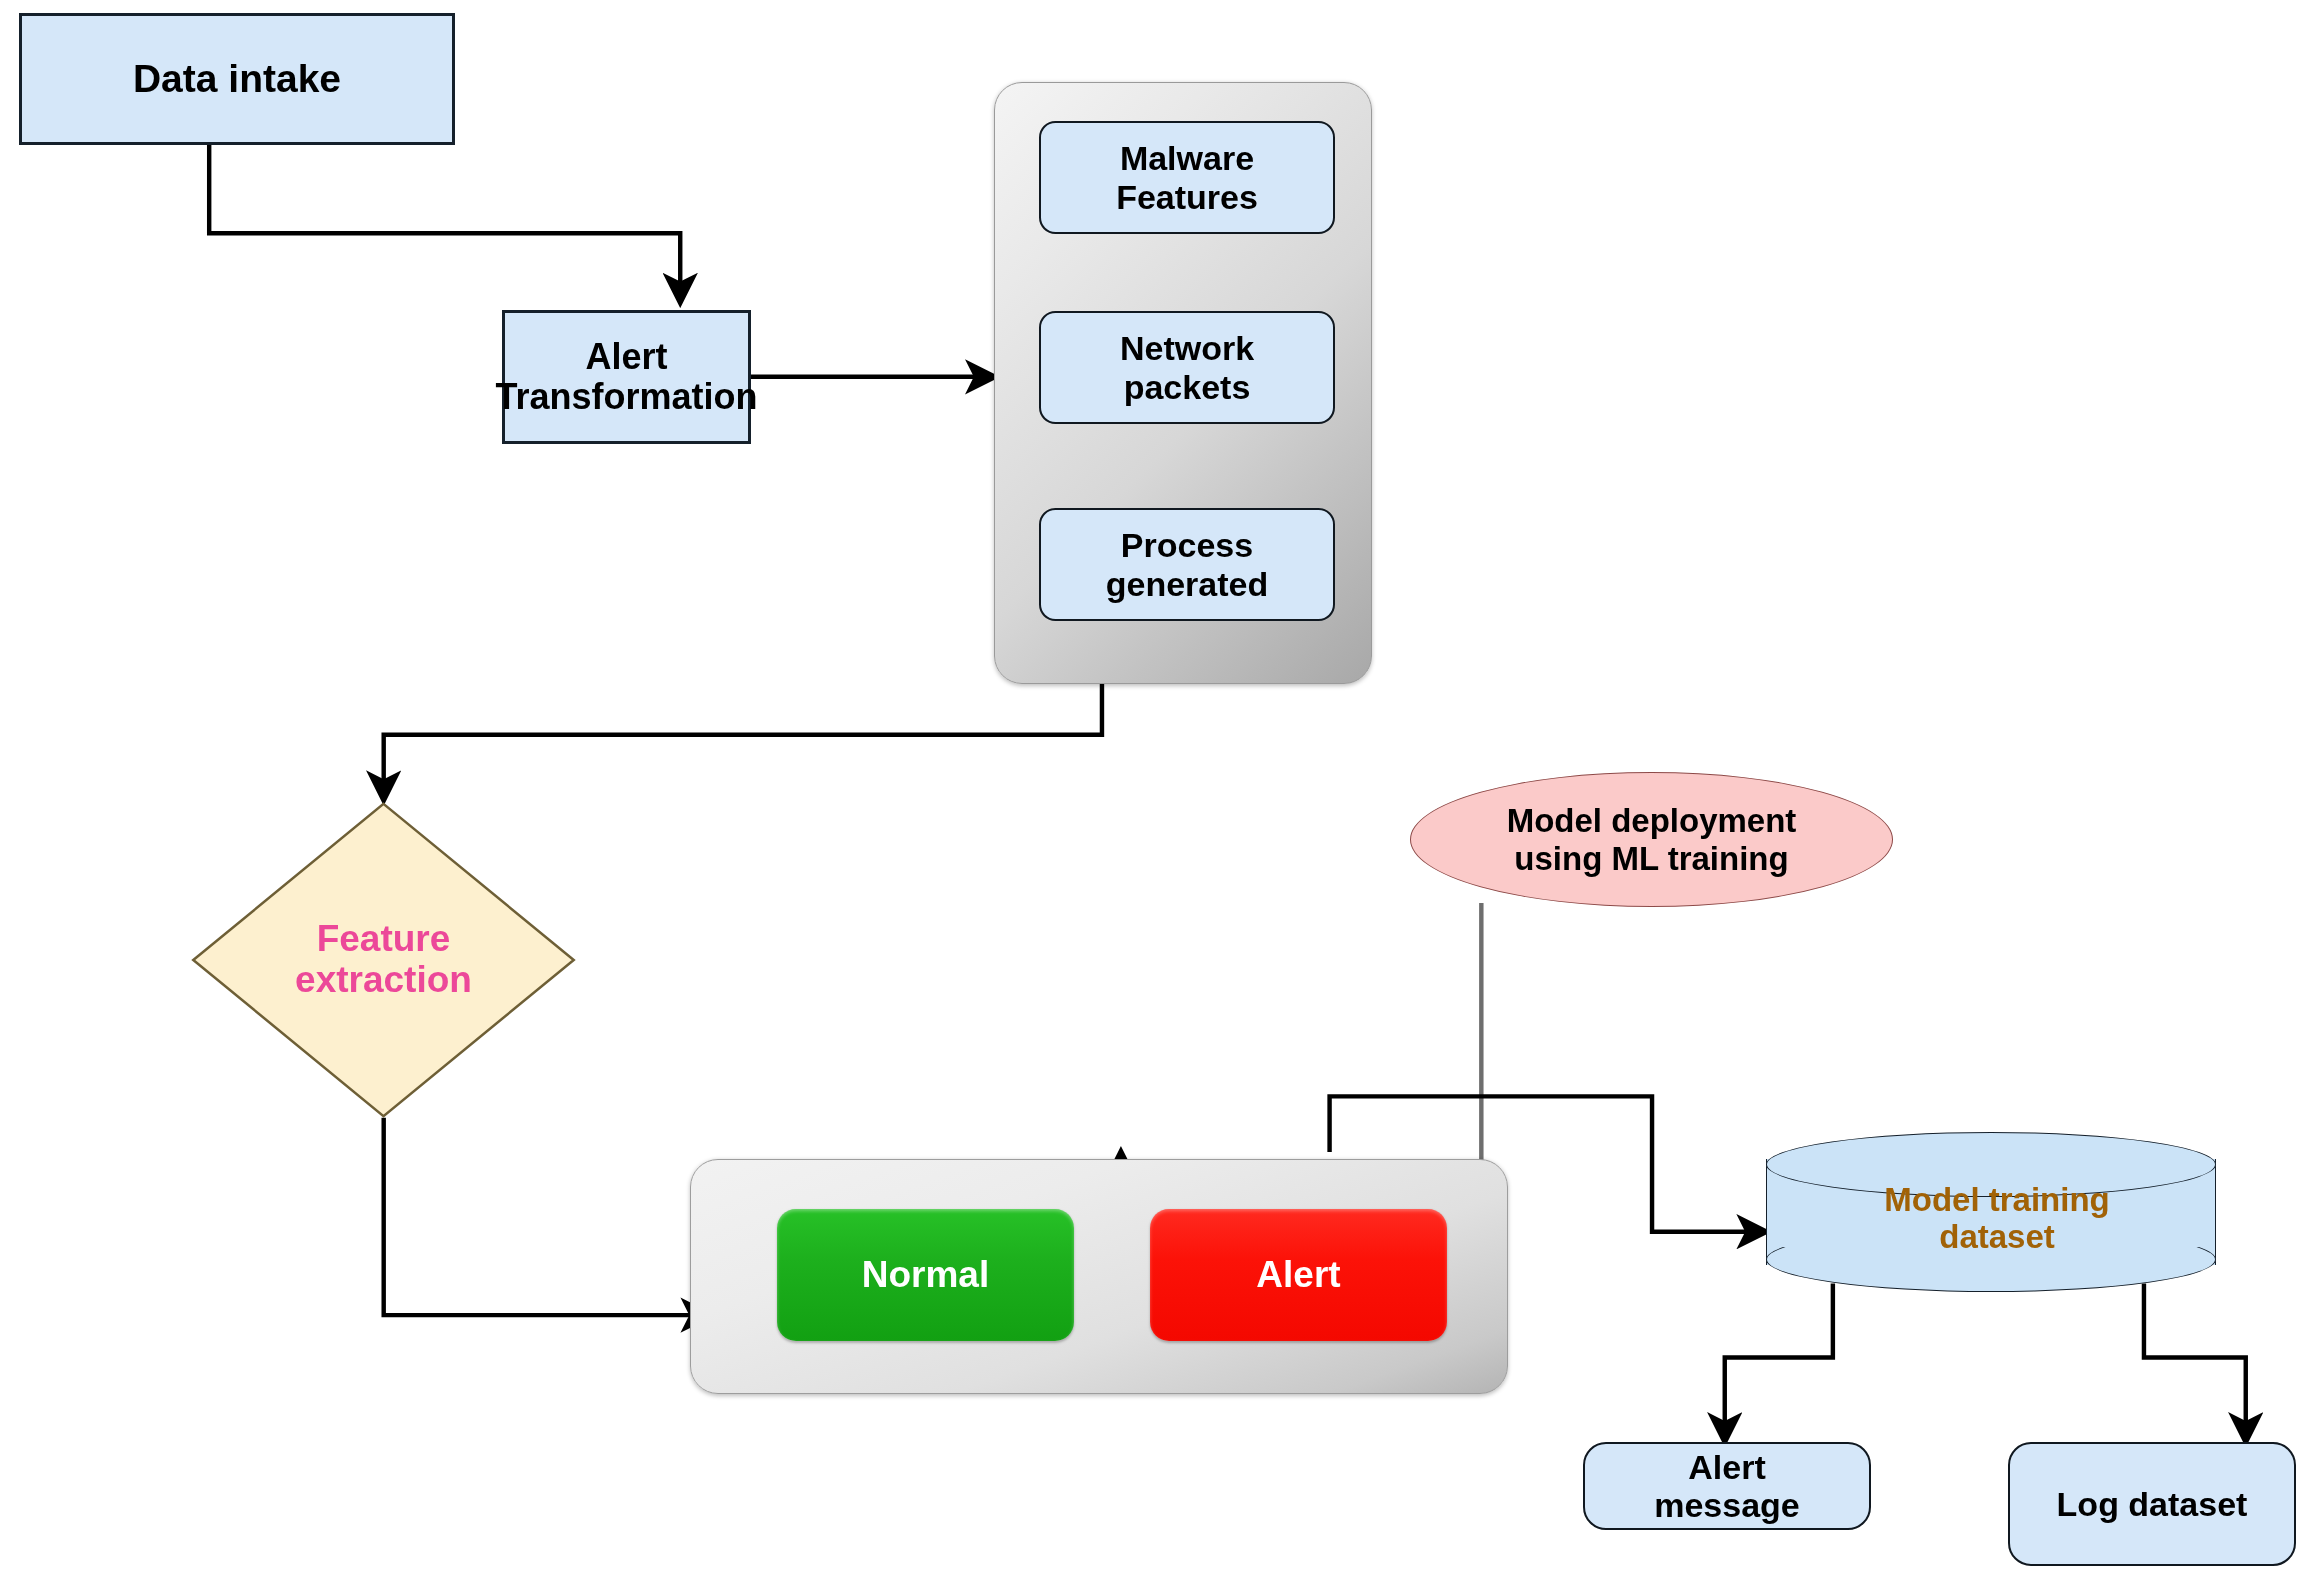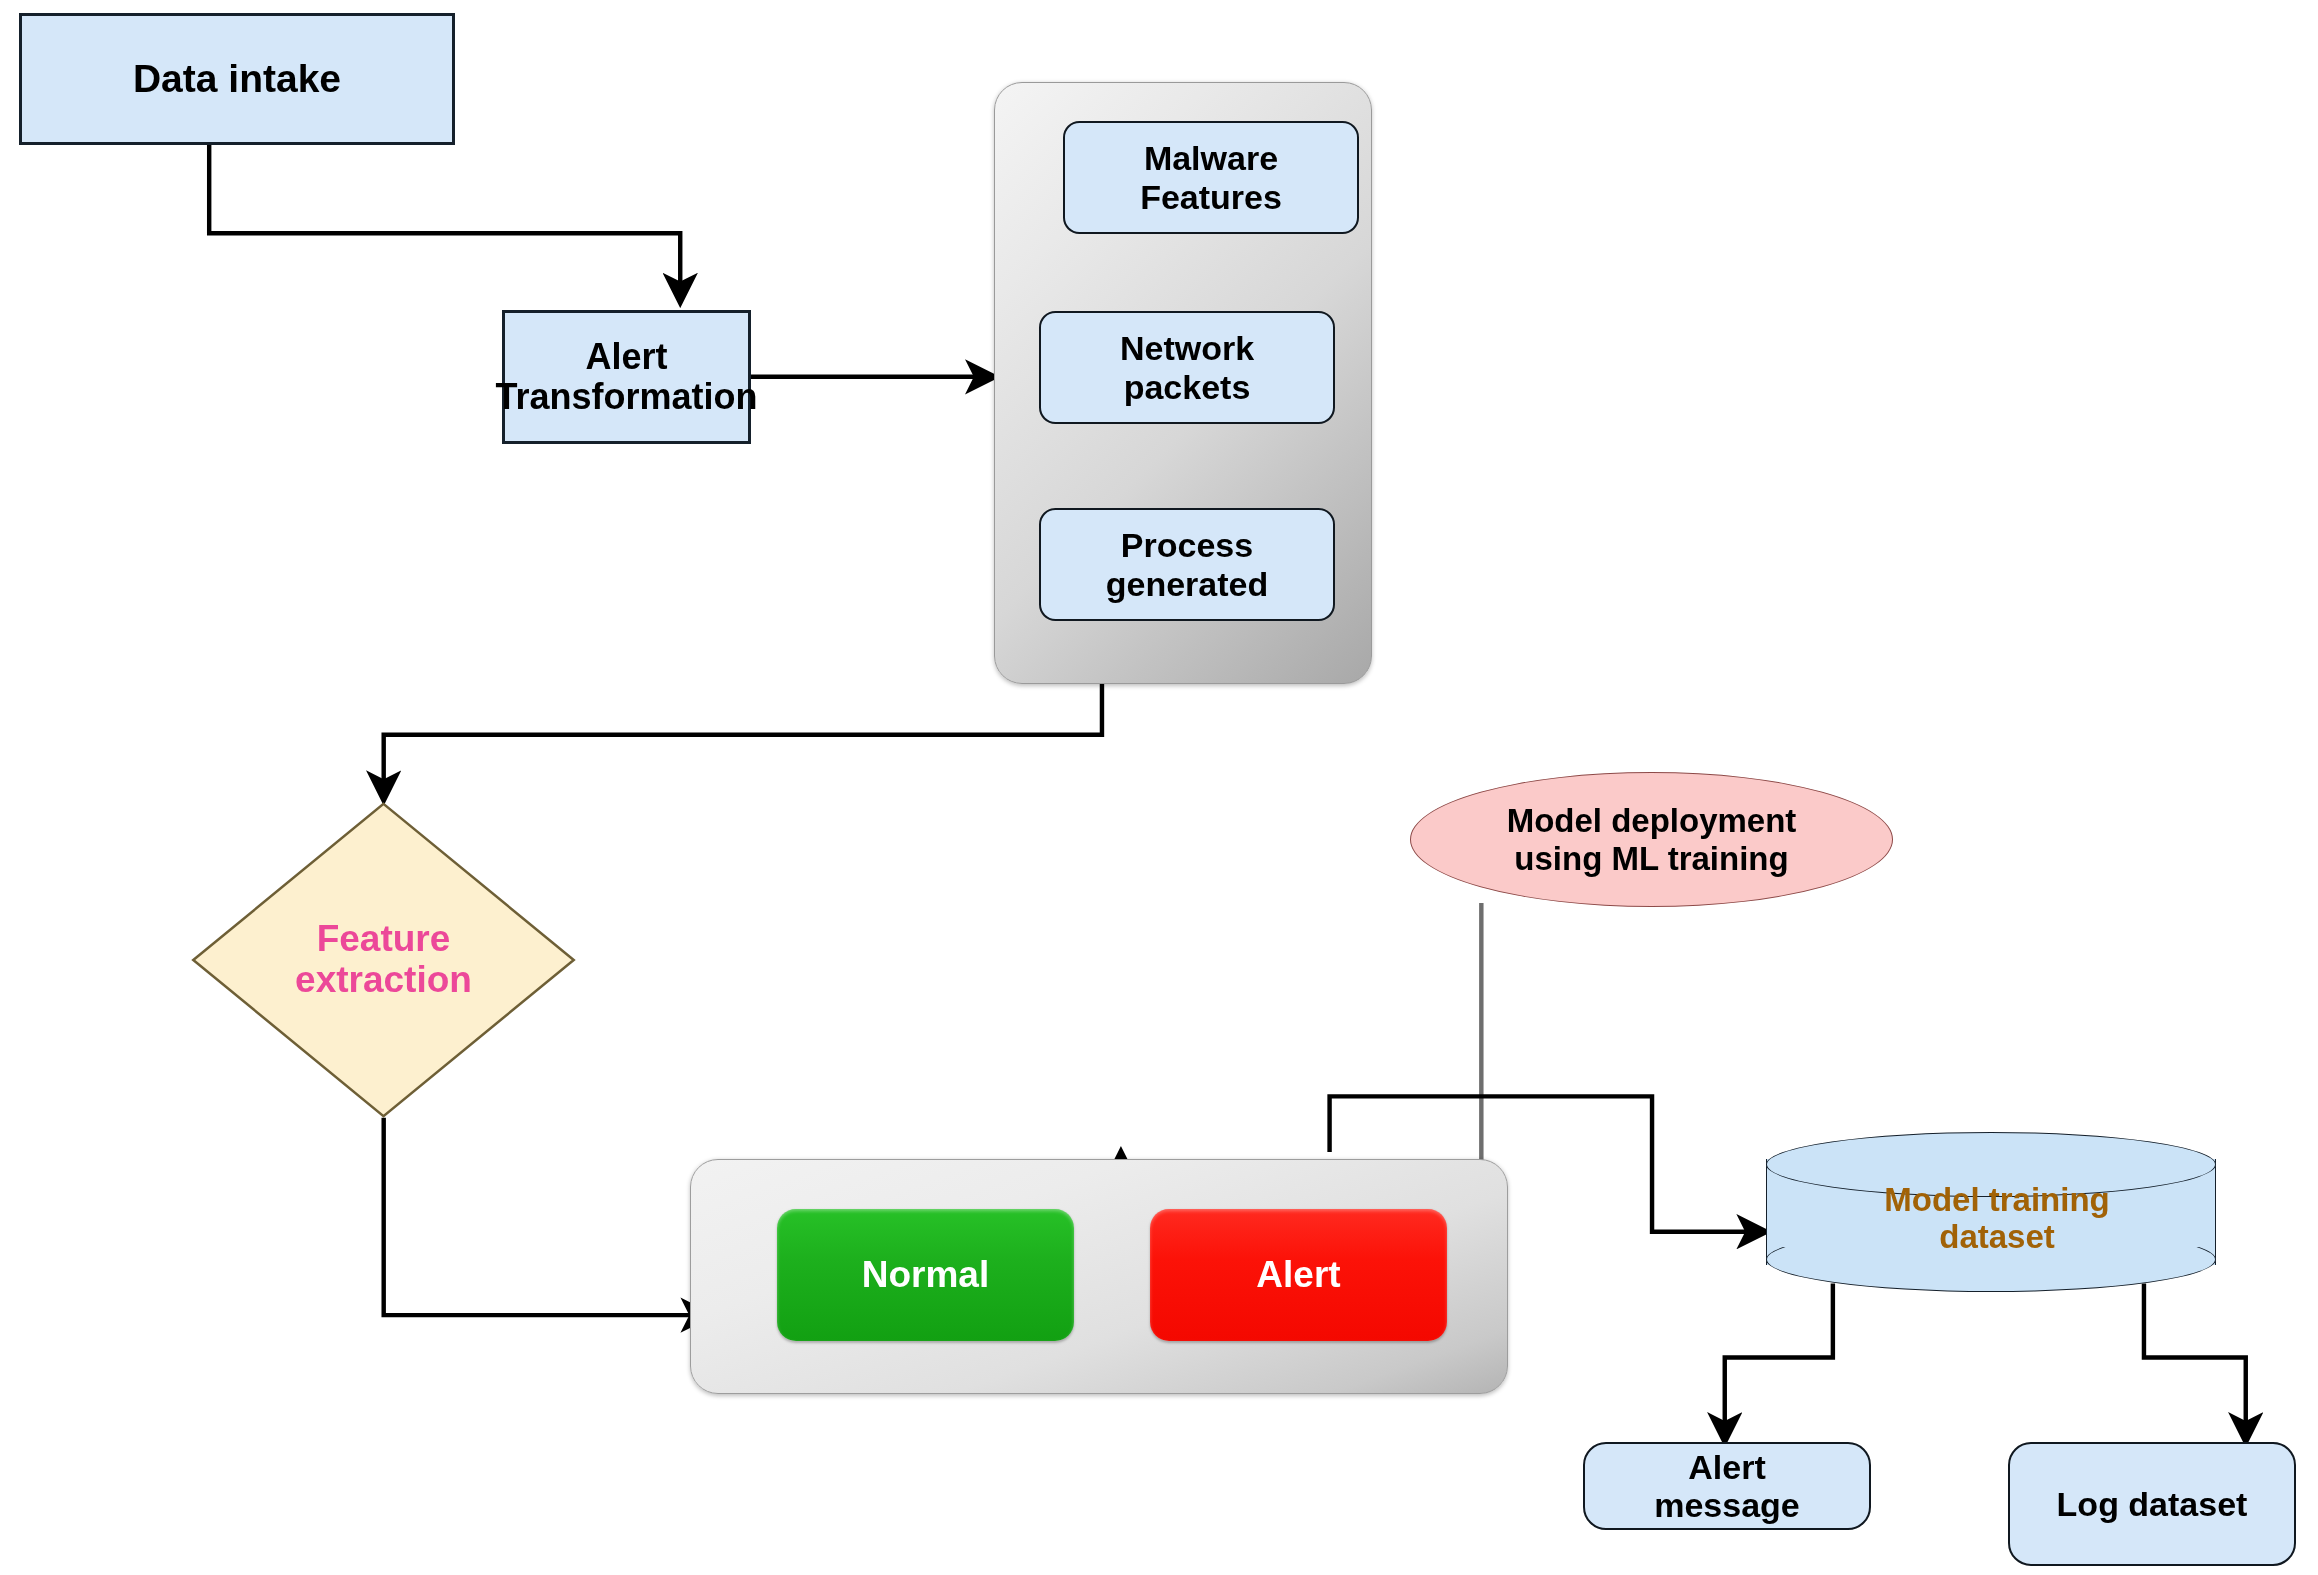--- a/index.html
+++ b/index.html
@@ -125,21 +125,21 @@
       <path d="M 3390 2030 L 3390 2147 L 3551 2147 L 3551 2280" fill="none" stroke="#000000" stroke-width="7" marker-end="url(#arrowBlack)"></path>
     </g>
   </svg>
 
   <div class="node rect-blue" style="left:19px;top:12.6px;width:436px;height:132px;font-size:39px;">Data intake</div>
 
   <div class="node rect-blue" style="left:502px;top:310px;width:249px;height:134px;font-size:36px;">Alert
 Transformation</div>
 
   <div class="panel-grey" style="position:absolute;left:994px;top:82px;width:376px;height:600px;">
-    <div class="node round-blue" style="left:44px;top:38px;width:296px;height:113px;font-size:34px;margin-left:24px;">Malware
+    <div class="node round-blue" style="left:44px;top:38px;width:296px;height:113px;font-size:34px;">Malware
 Features</div>
     <div class="node round-blue" style="left:44px;top:228px;width:296px;height:113px;font-size:34px;">Network
 packets</div>
     <div class="node round-blue" style="left:44px;top:425px;width:296px;height:113px;font-size:34px;">Process
 generated</div>
   </div>
 
   <div class="diamond-wrap" style="left:191px;top:802px;width:385px;height:316px;">
     <svg width="385" height="316" viewBox="0 0 608 500" style="position:absolute;left:0;top:0;">
       <polygon points="304,3 605,250 304,497 3,250" fill="#fdf0cf" stroke="#6e5f36" stroke-width="4"></polygon>

